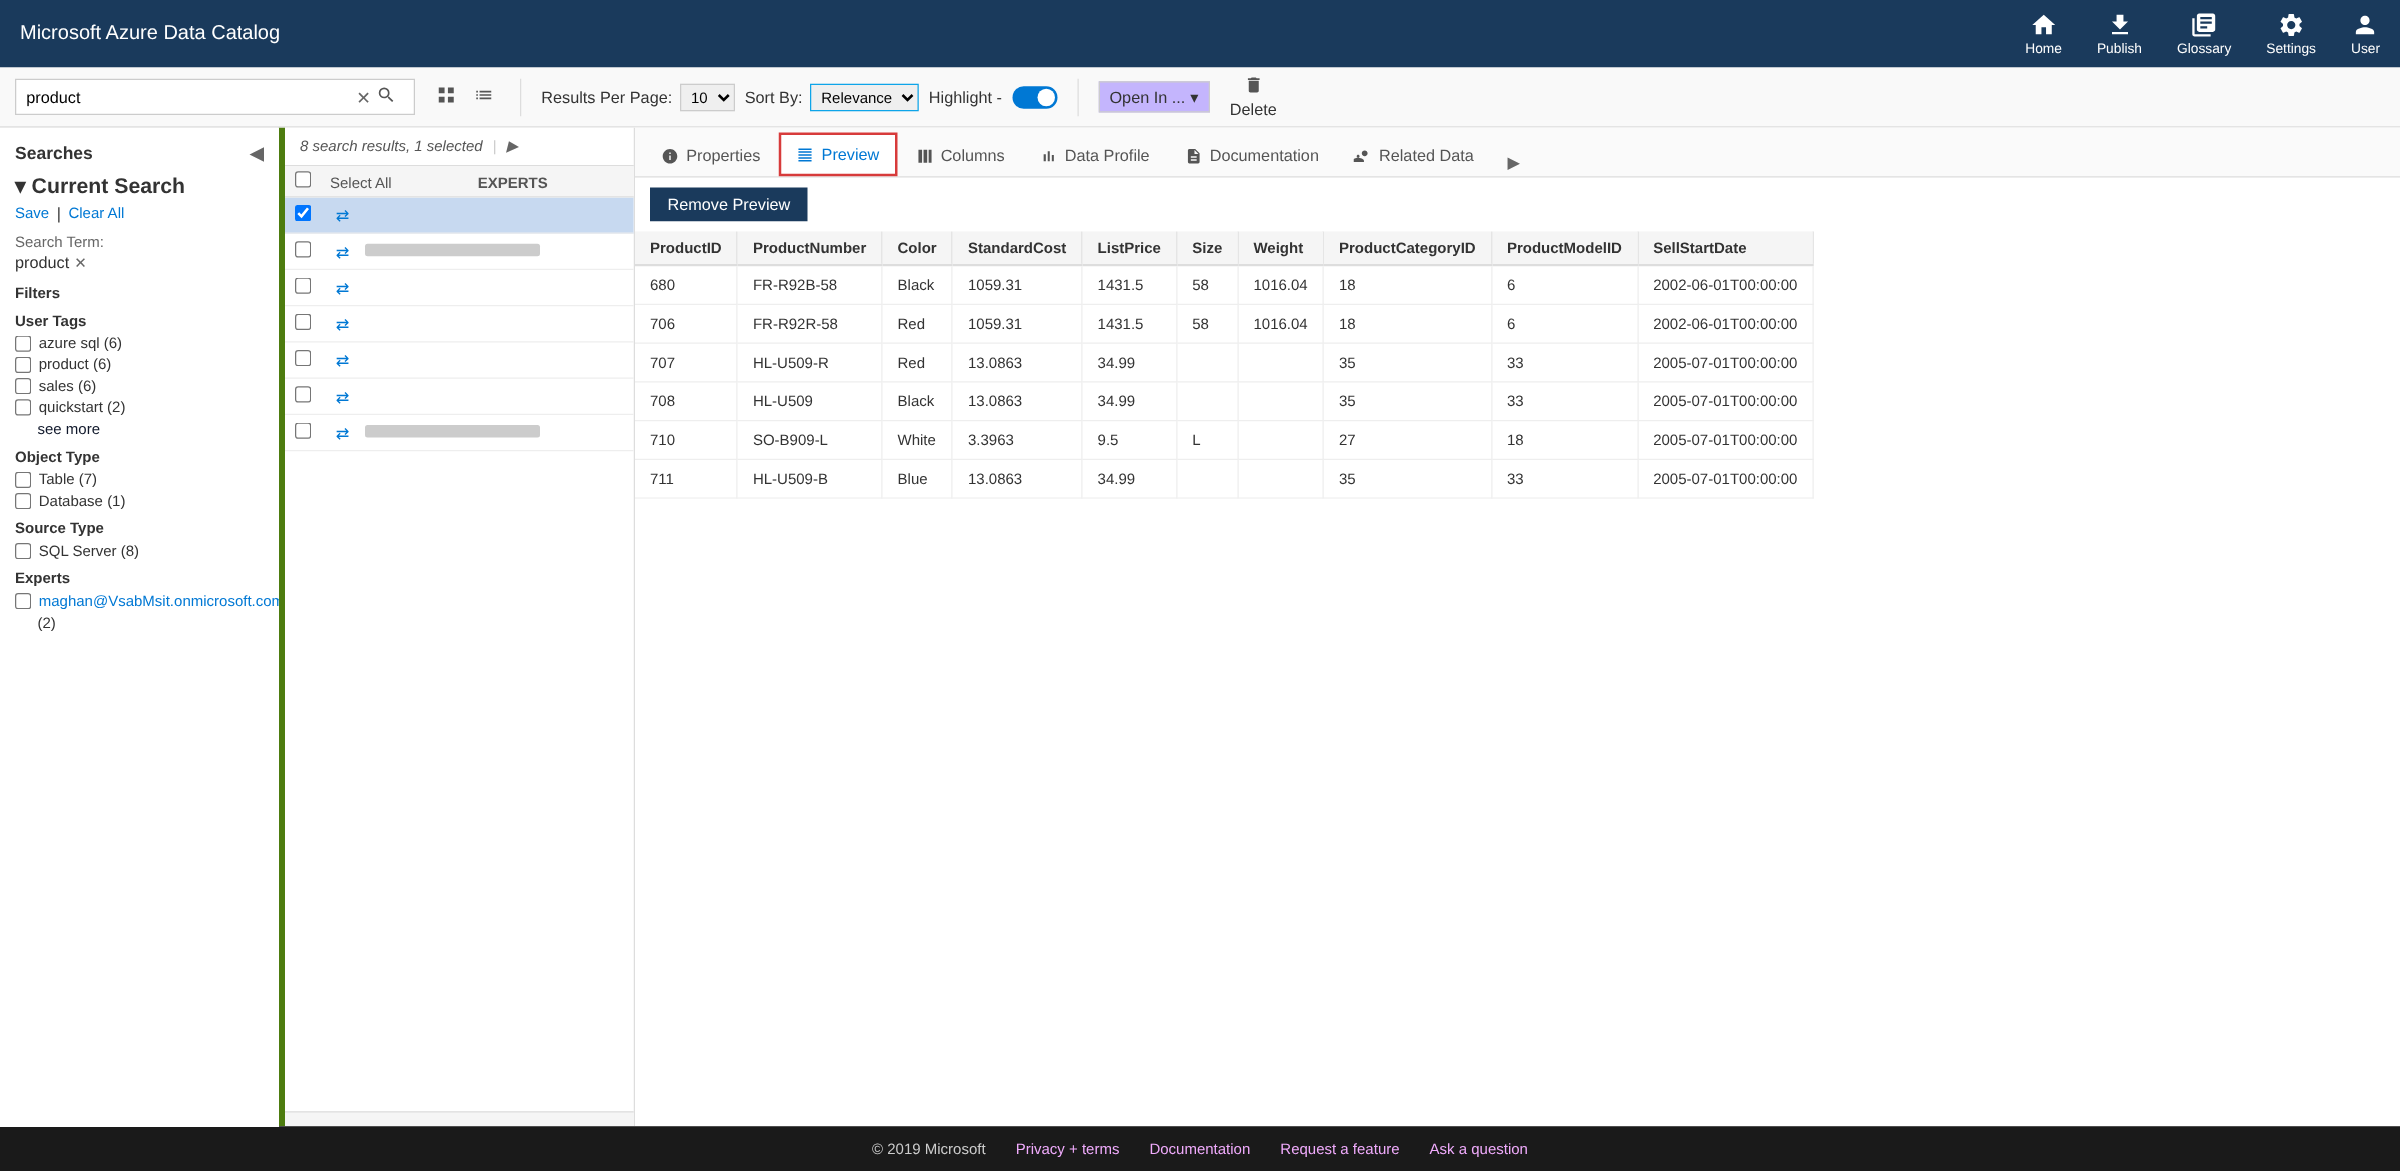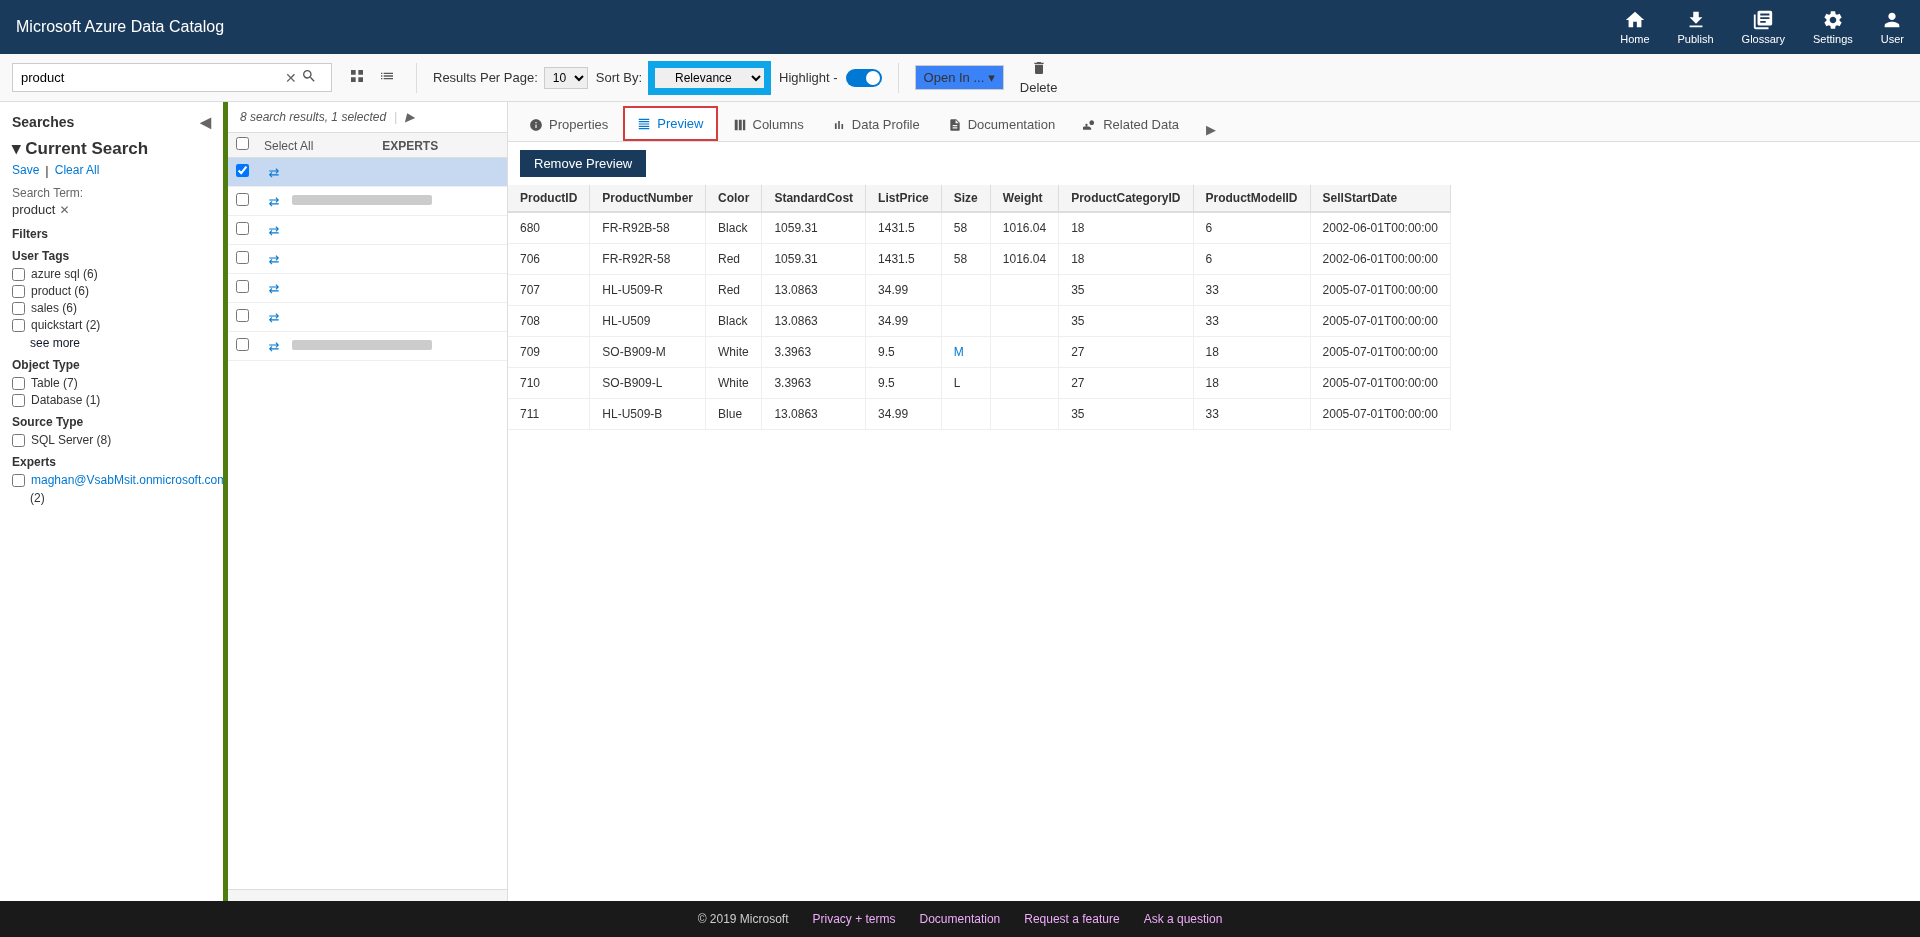--- a/index.html
+++ b/index.html
@@ -17,25 +17,25 @@
     .search-box { display: flex; align-items: center; border: 1px solid #ccc; background: white; padding: 4px 8px; width: 320px; gap: 4px; }
     .search-input { border: none; outline: none; font-size: 13px; width: 260px; }
     .search-x { cursor: pointer; color: #666; font-size: 14px; }
     .search-icon-btn { cursor: pointer; color: #666; }
     .view-icons { display: flex; gap: 4px; margin-left: 4px; }
     .view-btn { cursor: pointer; padding: 4px; border: 1px solid transparent; color: #555; }
     .separator { width: 1px; height: 30px; background: #ddd; margin: 0 8px; }
     .results-per-page { display: flex; align-items: center; gap: 6px; font-size: 13px; }
     .results-per-page select { border: 1px solid #ccc; padding: 2px 4px; font-size: 12px; cursor: pointer; }
     .sort-by { display: flex; align-items: center; gap: 6px; font-size: 13px; }
-    .sort-by select { border: 7px solid #0ea5e9; padding: 2px 16px; font-size: 12px; cursor: pointer; }
+    .sort-by select { border: 1px solid #0ea5e9; padding: 2px 4px; font-size: 12px; cursor: pointer; }
     .highlight-area { display: flex; align-items: center; gap: 8px; font-size: 13px; }
     .toggle-switch { width: 36px; height: 18px; background: #0078d4; border-radius: 9px; position: relative; cursor: pointer; }
     .toggle-knob { width: 14px; height: 14px; background: white; border-radius: 50%; position: absolute; top: 2px; right: 2px; }
-    .open-in-btn { display: flex; align-items: center; gap: 4px; cursor: pointer; font-size: 13px; padding: 4px 8px; border: 1px solid #ccc; background: #3b82f6; }
+    .open-in-btn { display: flex; align-items: center; gap: 4px; cursor: pointer; font-size: 13px; padding: 4px 8px; border: 1px solid #ccc; background: #c4b5fd; }
     .delete-btn { display: flex; align-items: center; gap: 4px; cursor: pointer; font-size: 13px; padding: 4px 8px; color: #333; flex-direction: column; }
 
     
     .main-content { display: flex; flex: 1; overflow: hidden; }
 
     
     .sidebar { width: 228px; background: white; border-right: 5px solid #4d7c0f; overflow-y: auto; flex-shrink: 0; padding: 12px; }
     .sidebar-header { display: flex; align-items: center; justify-content: space-between; font-size: 14px; font-weight: 600; margin-bottom: 8px; }
     .sidebar-collapse { cursor: pointer; color: #666; }
     .sidebar-section { margin-bottom: 10px; }
@@ -412,32 +412,20 @@
                 <td>Black</td>
                 <td>13.0863</td>
                 <td>34.99</td>
                 <td></td>
                 <td></td>
                 <td>35</td>
                 <td>33</td>
                 <td>2005-07-01T00:00:00</td>
               </tr>
               <tr>
-                <td>709</td>
-                <td>SO-B909-M</td>
-                <td>White</td>
-                <td>3.3963</td>
-                <td>9.5</td>
-                <td><span class="link-value">M</span></td>
-                <td></td>
-                <td>27</td>
-                <td>18</td>
-                <td>2005-07-01T00:00:00</td>
-              </tr>
-              <tr>
                 <td>710</td>
                 <td>SO-B909-L</td>
                 <td>White</td>
                 <td>3.3963</td>
                 <td>9.5</td>
                 <td>L</td>
                 <td></td>
                 <td>27</td>
                 <td>18</td>
                 <td>2005-07-01T00:00:00</td>

